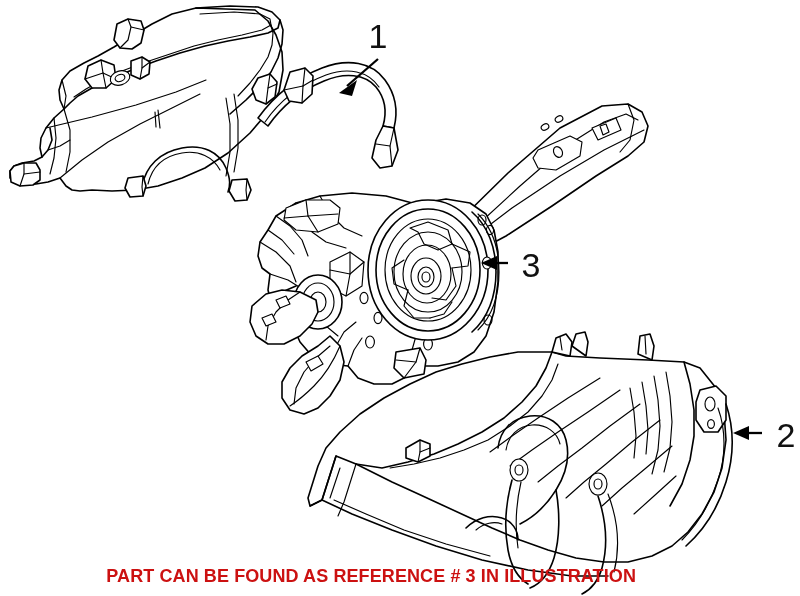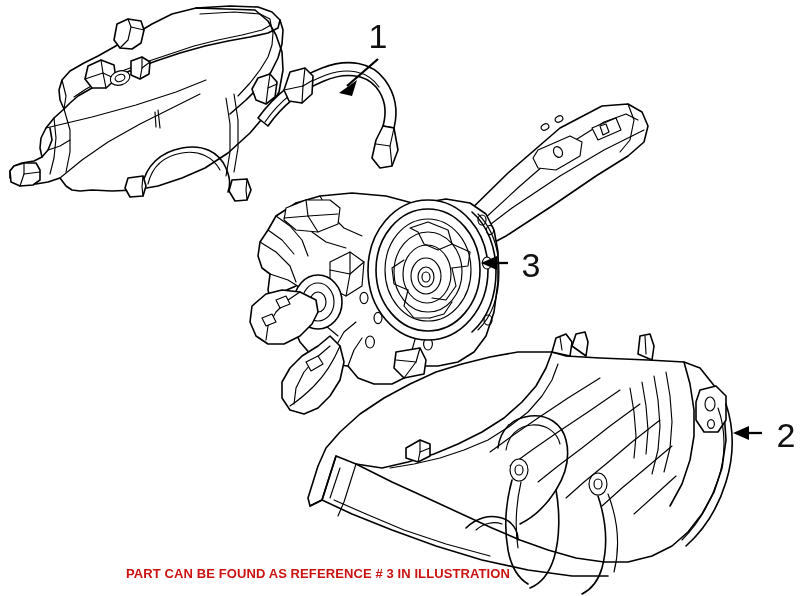--- a/index.html
+++ b/index.html
@@ -66,23 +66,23 @@
     font-family: "Liberation Sans", sans-serif;
     font-size: 34px;
     font-weight: 400;
     fill: #111111;
   }
   .caption {
     position: absolute;
     left: 0;
     top: 566px;
     width: 636px;
-    text-align: center;
+    text-align: right;
     font-family: "Liberation Sans", sans-serif;
-    font-size: 13px;
+    font-size: 18px;
     font-weight: bold;
     letter-spacing: 0.1px;
     color: #cc1111;
     white-space: nowrap;
     pointer-events: none;
   }
 </style>
 </head>
 <body>
 

